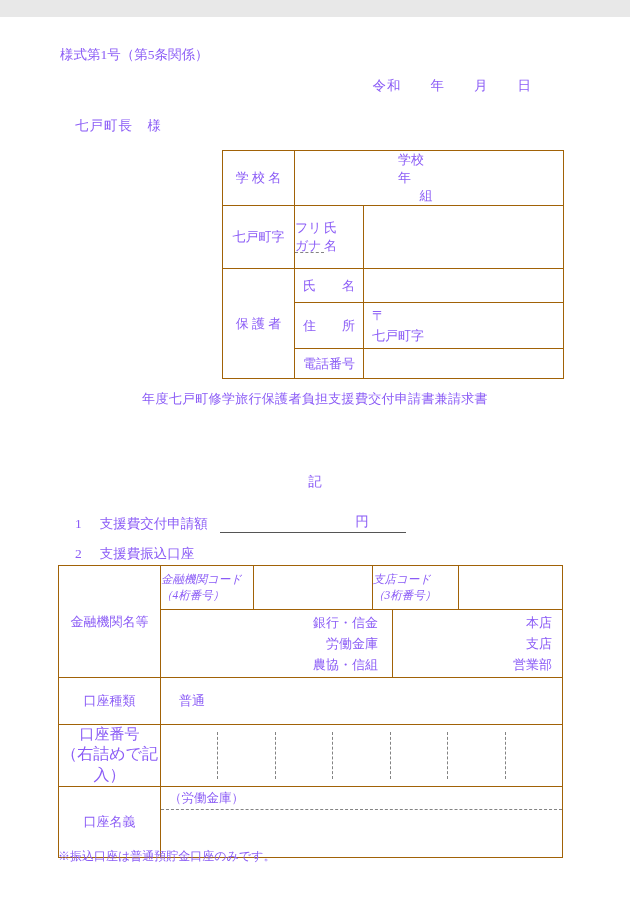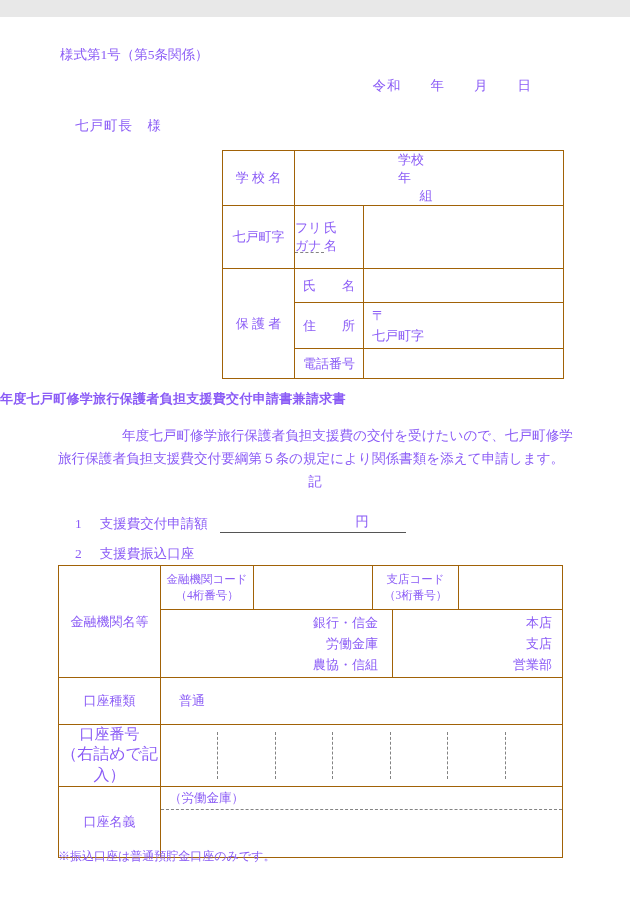--- a/index.html
+++ b/index.html
@@ -28,39 +28,39 @@
   .school-cell .sfx-school { margin-right:36px; }
   .school-cell .sfx-year   { margin-right:49px; }
   .school-cell .sfx-class  { margin-right:6px; }
   .substack { display:flex; flex-direction:row; }
   .sub { height:31px; display:flex; align-items:center; justify-content:center; }
   .sub-top { border-bottom:1px dashed #838383; }
   .sub-blank { justify-content:flex-start; }
   .addr-cell { padding:3px 8px; line-height:1.5; font-size:13px; }
 
   
-  #doc-title { left:0; width:630px; top:373px; font-size:13px; letter-spacing:0.3px;font-weight:bold; }
+  #doc-title { left:0; width:630px; top:373px; text-align:center; font-size:13px; letter-spacing:0.3px; }
   #body-para { left:58px; top:407px; width:520px; font-size:13.6px; line-height:23px; }
   #body-para .indent { padding-left:64px; }
   #ki { left:0; width:630px; top:456px; text-align:center; }
 
   
   #item1 { left:75px; top:496px; }
   #item2 { left:75px; top:528px; }
   .item-label { margin-left:18px; }
   #amount-line {
     display:inline-block; width:186px; margin-left:12px;
     border-bottom:1px solid #555; text-align:right; vertical-align:bottom; height:19px;
   }
   #amount-line .unit { margin-right:37px; }
 
   
   #bank-table { left:58px; top:548px; }
   #bank-table table { width:504px; }
-  .code-lbl { text-align:center; font-size:11.5px; line-height:1.35; }
+  .code-lbl { text-align:left; font-size:11.5px; line-height:1.35;font-style:italic; }
   .types-cell { text-align:right; padding-right:14px; font-size:13px; line-height:1.62; }
   .branch-cell { padding-right:10px; }
   .acct-type-cell { padding-left:18px; }
   .acct-no-lbl .l1 { display:block; font-size:15px; }
   .acct-no-lbl .l2 { display:block; font-size:16px; }
   .digits { display:flex; height:47px; }
   .digit-cell { flex:1 1 0; border-right:1px dashed #838383; }
   .digit-cell:last-child { border-right:none; }
   .furigana-line { height:22px; border-bottom:1px dashed #838383; display:flex; align-items:center; padding-left:8px; font-size:12.5px; }
   .name-blank { height:47px; }
@@ -128,24 +128,20 @@
       <tr style="height:30px">
         <td class="lbl">電話番号</td>
         <td></td>
       </tr>
     </tbody>
       </table>
   </div>
 
   <div class="abs" id="doc-title">年度七戸町修学旅行保護者負担支援費交付申請書兼請求書</div>
 
-  <div class="abs" id="body-para">
-    <div class="indent">年度七戸町修学旅行保護者負担支援費の交付を受けたいので、七戸町修学</div>
-    <div>旅行保護者負担支援費交付要綱第５条の規定により関係書類を添えて申請します。</div>
-  </div>
 
   <div class="abs" id="ki">記</div>
 
   <div class="abs" id="item1">
     <span>1</span><span class="item-label">支援費交付申請額</span><span id="amount-line"><span class="unit">円</span></span>
   </div>
 
   <div class="abs" id="item2">
     <span>2</span><span class="item-label">支援費振込口座</span>
   </div>

